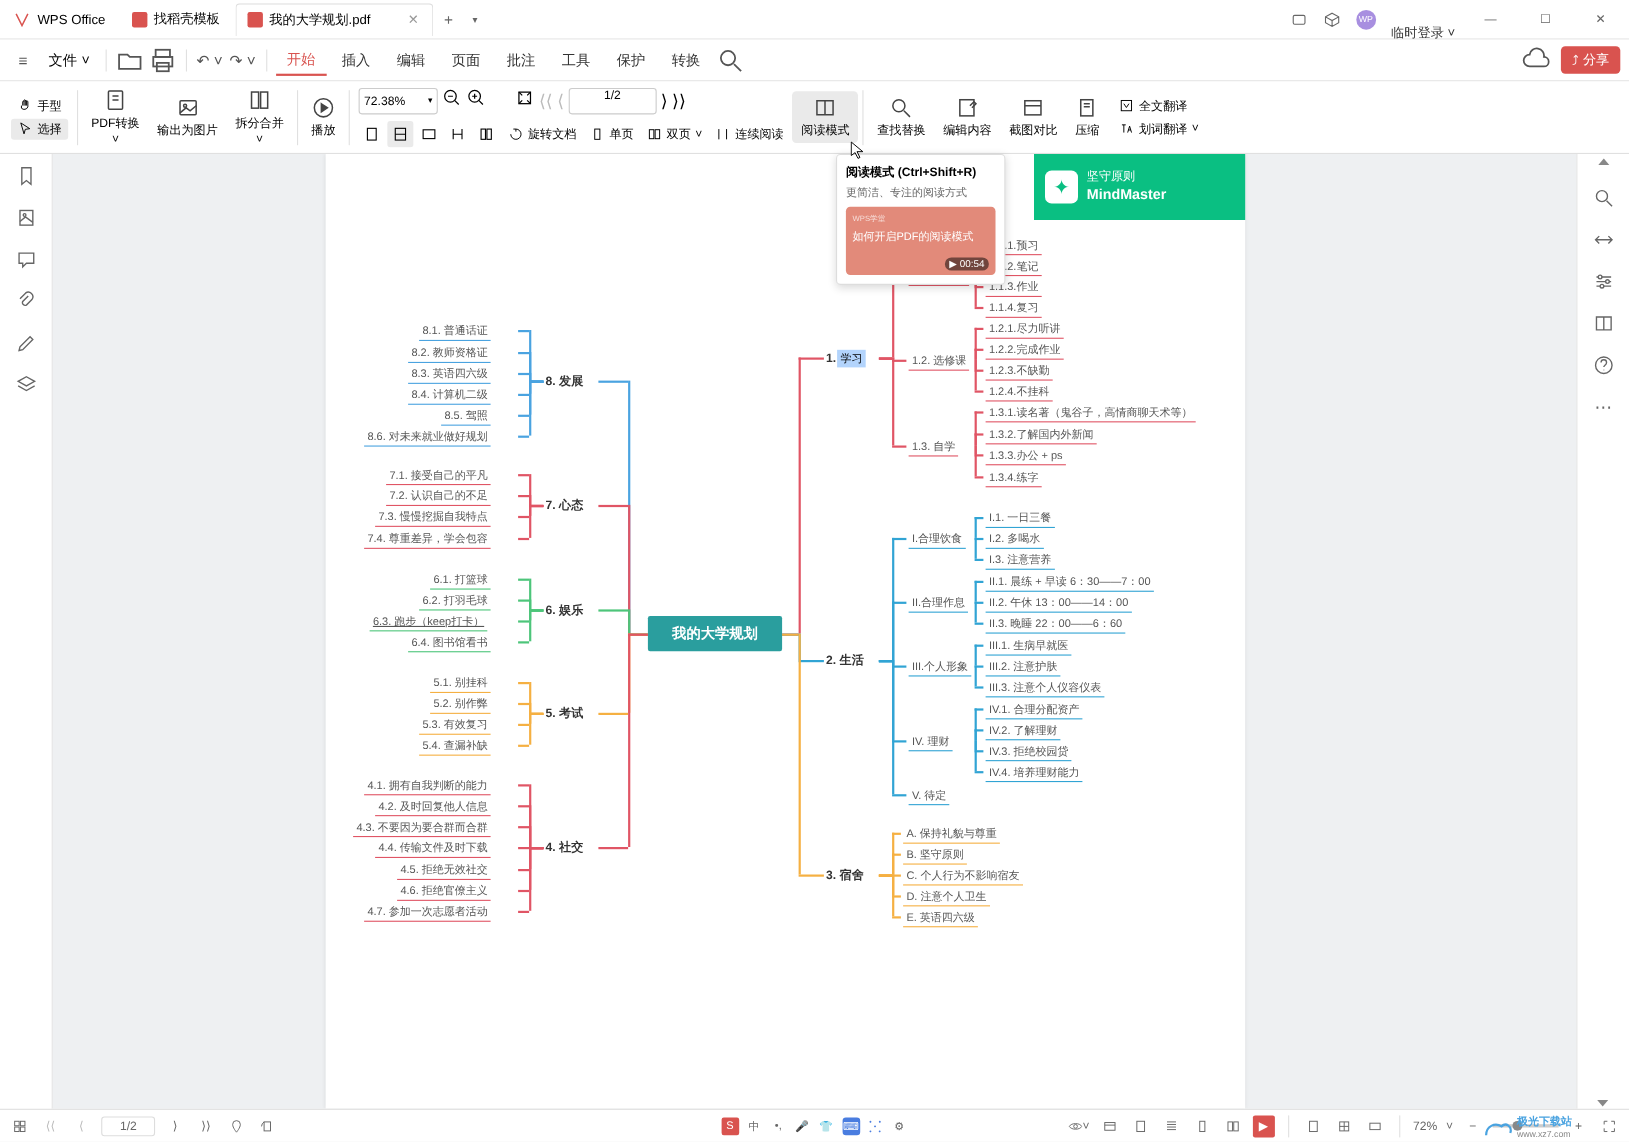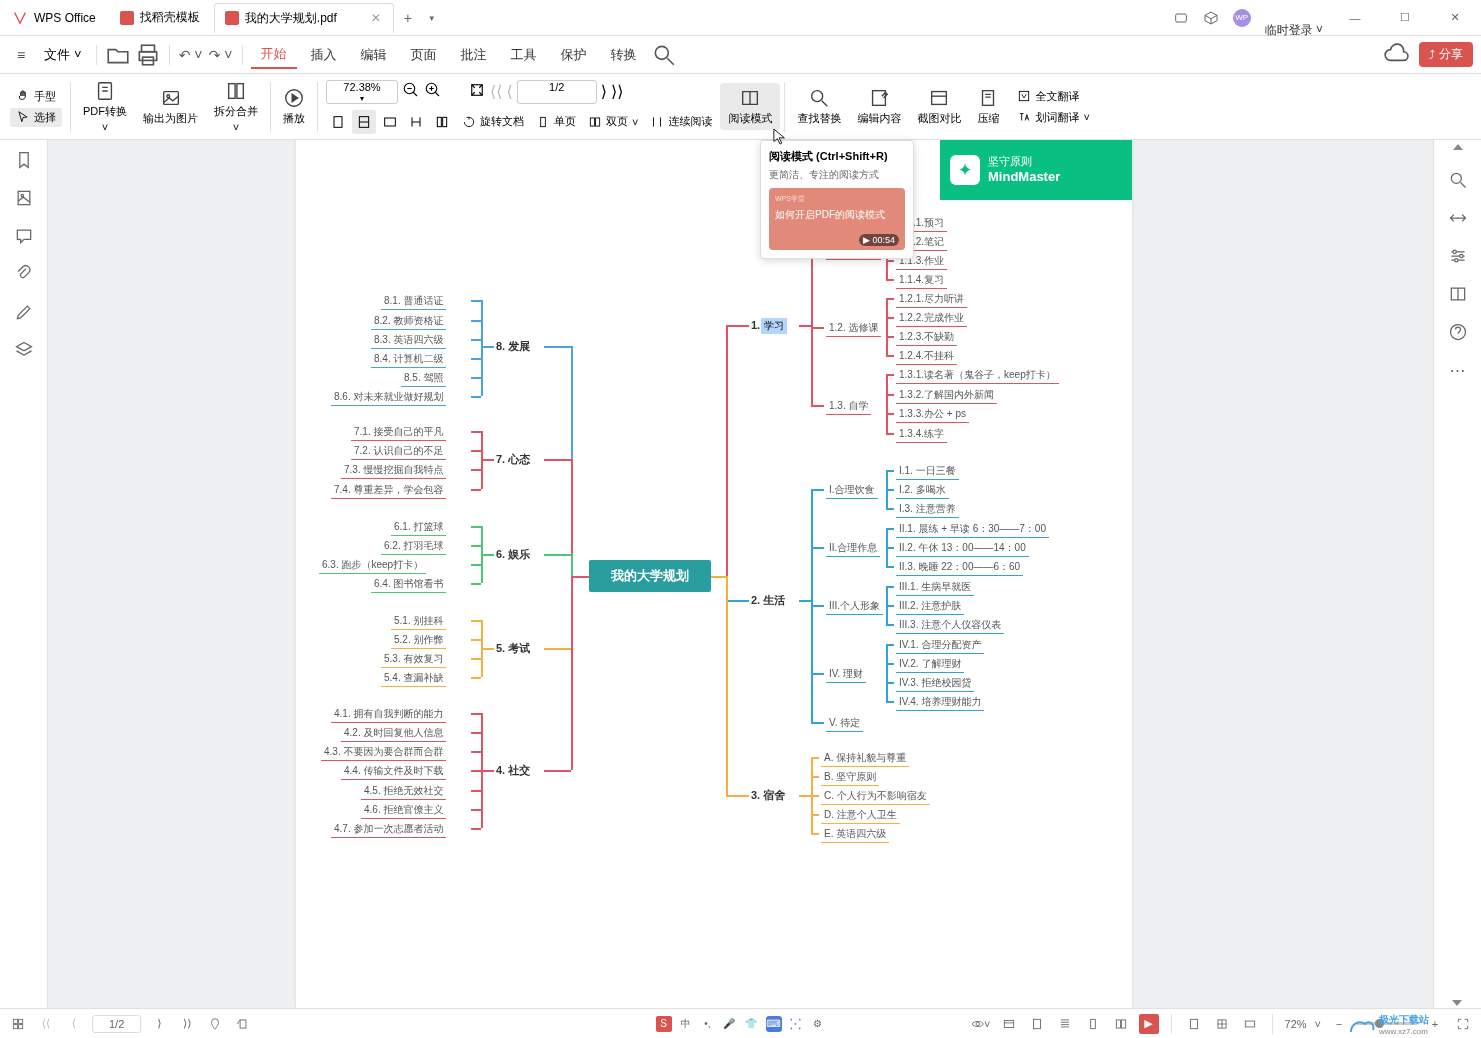--- a/index.html
+++ b/index.html
@@ -34,21 +34,21 @@
 
 
 .toolbar { height: 66px; background: #fff; display: flex; align-items: center; padding: 0 6px; border-bottom: 1px solid #e0e0e0; }
 .tool-dual { display: flex; flex-direction: column; gap: 2px; padding: 0 4px; }
 .tool-dual-item { display: flex; align-items: center; gap: 4px; font-size: 11px; padding: 2px 6px; border-radius: 3px; }
 .tool-dual-item.sel { background: #eaeaea; }
 .tool-vert { display: flex; flex-direction: column; align-items: center; padding: 4px 8px; gap: 2px; font-size: 11px; cursor: pointer; }
 .tool-vert.highlighted { background: #eaeaea; border-radius: 4px; }
 .tool-icon { width: 22px; height: 22px; display: flex; align-items: center; justify-content: center; color: #444; }
 .tool-sep { width: 1px; height: 50px; background: #e0e0e0; margin: 0 4px; }
-.zoom-box { width: 72px; height: 24px; border: 1px solid #ccc; border-radius: 3px; font-size: 11px; display: flex; align-items: center; padding: 0 4px; justify-content: space-between; flex-direction: column; }
+.zoom-box { width: 72px; height: 24px; border: 1px solid #ccc; border-radius: 3px; font-size: 11px; display: flex; align-items: center; padding: 0 4px; justify-content: space-between; }
 .page-input { width: 80px; height: 24px; border: 1px solid #ccc; border-radius: 3px; font-size: 11px; text-align: center; }
 .fit-btns { display: flex; gap: 2px; }
 .fit-btn { width: 24px; height: 24px; border: 1px solid transparent; display: flex; align-items: center; justify-content: center; border-radius: 3px; }
 .fit-btn.sel { background: #eaeaea; }
 .page-layout-item { display: flex; align-items: center; gap: 4px; font-size: 11px; padding: 2px 4px; }
 
 
 .left-sidebar { position: absolute; left: 0; top: 140px; width: 48px; bottom: 30px; background: #fff; border-right: 1px solid #e0e0e0; display: flex; flex-direction: column; align-items: center; padding-top: 10px; gap: 18px; }
 .left-sidebar .side-icon { width: 20px; height: 20px; color: #666; display: flex; align-items: center; justify-content: center; }
 
@@ -498,21 +498,21 @@
         <div style="position: absolute; background: rgb(224, 85, 101); left: 590px; top: 187px; height: 9px; width: 1.5px;"></div>
         <div style="position: absolute; background: rgb(224, 85, 101); left: 590px; top: 196px; width: 8px; height: 1.5px;"></div>
         <div class="mm-node " style="left: 600px; top: 208px; border-color: rgb(224, 85, 101);">1.2.4.不挂科</div>
         <div style="position: absolute; background: rgb(224, 85, 101); left: 590px; top: 187px; width: 0px; height: 1.5px;"></div>
         <div style="position: absolute; background: rgb(224, 85, 101); left: 590px; top: 187px; height: 28px; width: 1.5px;"></div>
         <div style="position: absolute; background: rgb(224, 85, 101); left: 590px; top: 215px; width: 8px; height: 1.5px;"></div>
         <div class="mm-node " style="left: 530px; top: 258px; border-color: rgb(224, 85, 101);">1.3. 自学</div>
         <div style="position: absolute; background: rgb(224, 85, 101); left: 503px; top: 185px; width: 12px; height: 1.5px;"></div>
         <div style="position: absolute; background: rgb(224, 85, 101); left: 515px; top: 185px; height: 80px; width: 1.5px;"></div>
         <div style="position: absolute; background: rgb(224, 85, 101); left: 515px; top: 265px; width: 13px; height: 1.5px;"></div>
-        <div class="mm-node " style="left: 600px; top: 227px; border-color: rgb(224, 85, 101);">1.3.1.读名著（鬼谷子，keep打卡）</div>
+        <div class="mm-node " style="left: 600px; top: 227px; border-color: rgb(224, 85, 101);">1.3.1.读名著（鬼谷子，高情商聊天术等）</div>
         <div style="position: absolute; background: rgb(224, 85, 101); left: 590px; top: 265px; width: 0px; height: 1.5px;"></div>
         <div style="position: absolute; background: rgb(224, 85, 101); left: 590px; top: 234px; height: 31px; width: 1.5px;"></div>
         <div style="position: absolute; background: rgb(224, 85, 101); left: 590px; top: 234px; width: 8px; height: 1.5px;"></div>
         <div class="mm-node " style="left: 600px; top: 247px; border-color: rgb(224, 85, 101);">1.3.2.了解国内外新闻</div>
         <div style="position: absolute; background: rgb(224, 85, 101); left: 590px; top: 265px; width: 0px; height: 1.5px;"></div>
         <div style="position: absolute; background: rgb(224, 85, 101); left: 590px; top: 254px; height: 11px; width: 1.5px;"></div>
         <div style="position: absolute; background: rgb(224, 85, 101); left: 590px; top: 254px; width: 8px; height: 1.5px;"></div>
         <div class="mm-node " style="left: 600px; top: 266px; border-color: rgb(224, 85, 101);">1.3.3.办公 + ps</div>
         <div style="position: absolute; background: rgb(224, 85, 101); left: 590px; top: 265px; width: 0px; height: 1.5px;"></div>
         <div style="position: absolute; background: rgb(224, 85, 101); left: 590px; top: 265px; height: 8px; width: 1.5px;"></div>
@@ -675,21 +675,21 @@
         <div style="position: absolute; background: rgb(77, 197, 122); left: 275px; top: 414px; height: 22px; width: 1.5px;"></div>
         <div style="position: absolute; background: rgb(77, 197, 122); left: 248px; top: 414px; width: 27px; height: 1.5px;"></div>
         <div class="mm-node " style="left: 95px; top: 379px; border-color: rgb(77, 197, 122);">6.1. 打篮球</div>
         <div style="position: absolute; background: rgb(77, 197, 122); left: 185px; top: 414px; width: 13px; height: 1.5px;"></div>
         <div style="position: absolute; background: rgb(77, 197, 122); left: 185px; top: 386px; height: 28px; width: 1.5px;"></div>
         <div style="position: absolute; background: rgb(77, 197, 122); left: 175px; top: 386px; width: 10px; height: 1.5px;"></div>
         <div class="mm-node " style="left: 85px; top: 398px; border-color: rgb(77, 197, 122);">6.2. 打羽毛球</div>
         <div style="position: absolute; background: rgb(77, 197, 122); left: 185px; top: 414px; width: 13px; height: 1.5px;"></div>
         <div style="position: absolute; background: rgb(77, 197, 122); left: 185px; top: 405px; height: 9px; width: 1.5px;"></div>
         <div style="position: absolute; background: rgb(77, 197, 122); left: 175px; top: 405px; width: 10px; height: 1.5px;"></div>
-        <div class="mm-node " style="left: 23px; top: 417px; border-color: rgb(77, 197, 122);">6.3. 跑步（keep打卡）</div>
+        <div class="mm-node " style="left: 40px; top: 417px; border-color: rgb(77, 197, 122); text-decoration: underline;">6.3. 跑步（keep打卡）</div>
         <div style="position: absolute; background: rgb(77, 197, 122); left: 185px; top: 414px; width: 13px; height: 1.5px;"></div>
         <div style="position: absolute; background: rgb(77, 197, 122); left: 185px; top: 414px; height: 10px; width: 1.5px;"></div>
         <div style="position: absolute; background: rgb(77, 197, 122); left: 175px; top: 424px; width: 10px; height: 1.5px;"></div>
         <div class="mm-node " style="left: 75px; top: 436px; border-color: rgb(77, 197, 122);">6.4. 图书馆看书</div>
         <div style="position: absolute; background: rgb(77, 197, 122); left: 185px; top: 414px; width: 13px; height: 1.5px;"></div>
         <div style="position: absolute; background: rgb(77, 197, 122); left: 185px; top: 414px; height: 29px; width: 1.5px;"></div>
         <div style="position: absolute; background: rgb(77, 197, 122); left: 175px; top: 443px; width: 10px; height: 1.5px;"></div>
         <div class="mm-branch" style="left: 200px; top: 501px;">5. 考试</div>
         <div style="position: absolute; background: rgb(245, 176, 66); left: 275px; top: 436px; width: 18px; height: 1.5px;"></div>
         <div style="position: absolute; background: rgb(245, 176, 66); left: 275px; top: 436px; height: 72px; width: 1.5px;"></div>

